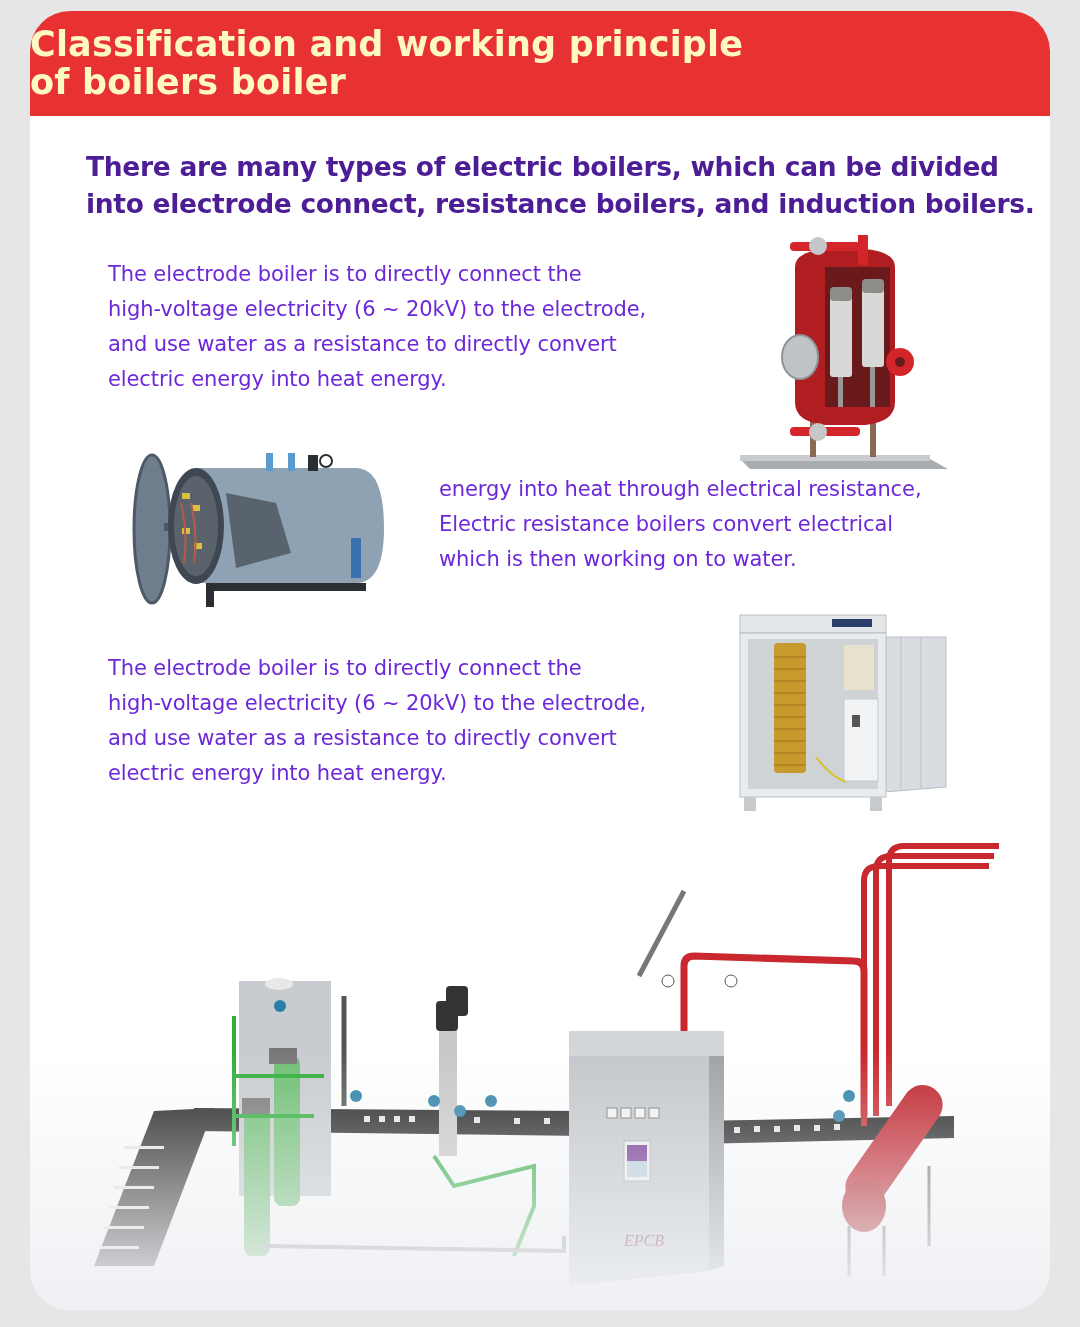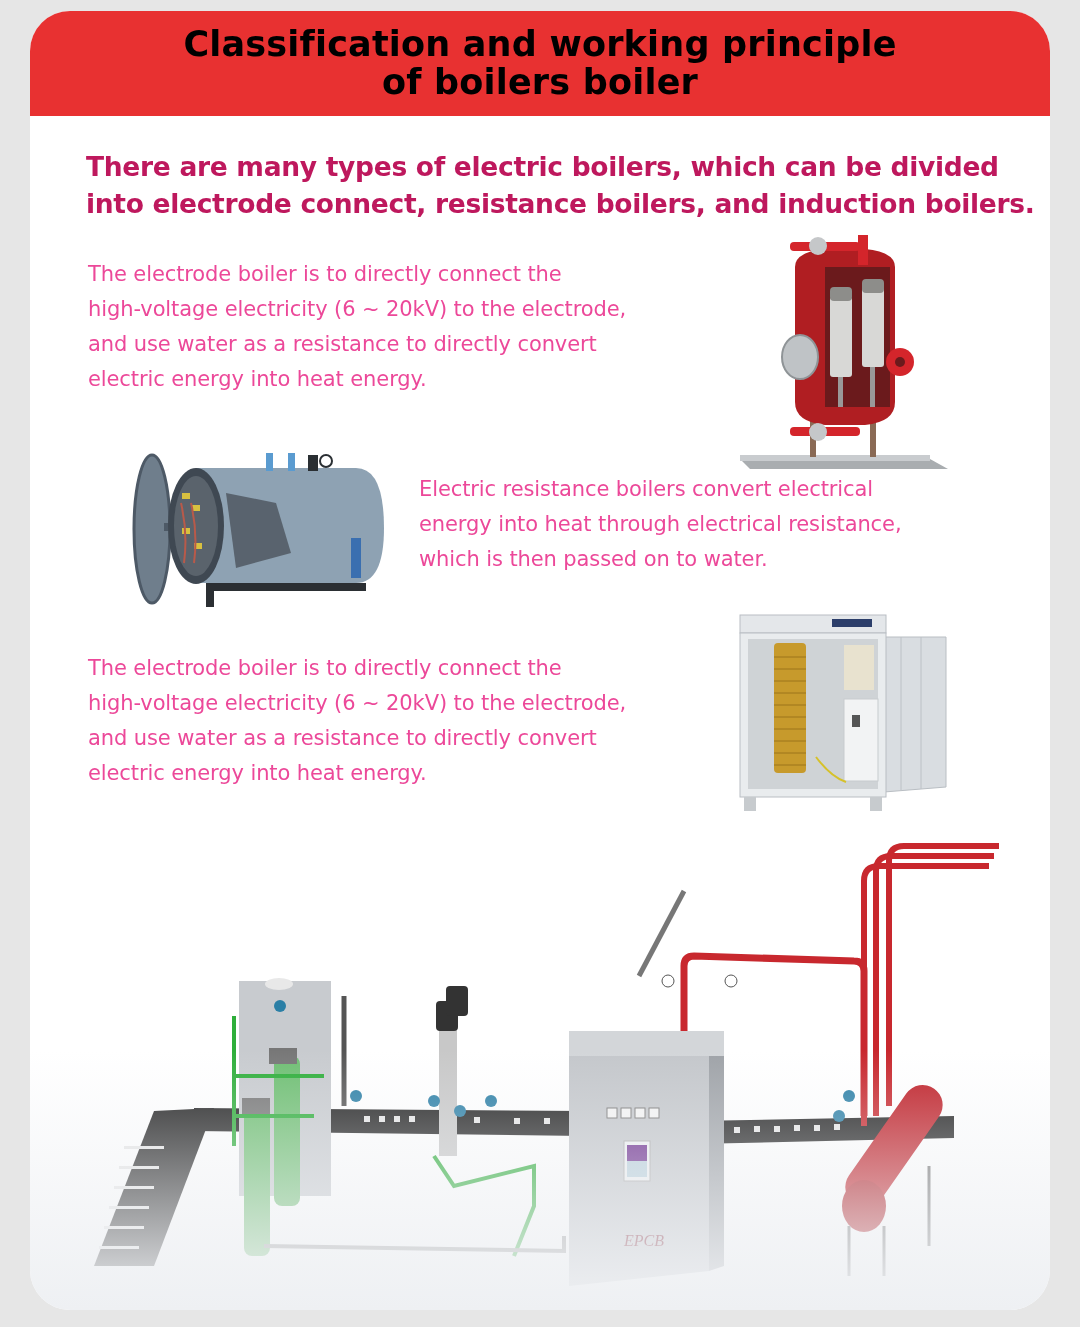--- a/index.html
+++ b/index.html
@@ -12,36 +12,36 @@
     position:absolute; left:30px; top:11px; width:1020px; height:1299px;
     background:#ffffff; border-radius:40px; overflow:hidden;
   }
   .card::after {
     content:""; position:absolute; left:0; right:0; bottom:0; height:260px;
     background:linear-gradient(180deg, rgba(255,255,255,0) 0%, #eef0f3 100%);
     pointer-events:none;
   }
   .header {
     position:absolute; left:0; top:0; width:1020px; height:105px;
-    background:#e83131; color:#000000; text-align:center;
+    background:#e83131; color:#fef9c3; text-align:left;
   }
   .header h1 {
     margin:0; padding-top:14px; font-size:35px; line-height:38px; font-weight:bold;
     letter-spacing:0.2px;
   }
   .header h1 span { display:block; }
   .intro {
     position:absolute; left:56px; top:137px; width:940px;
-    font-size:26.5px; line-height:37px; font-weight:bold; color:#be185d;
+    font-size:26.5px; line-height:37px; font-weight:bold; color:#4c1d95;
     letter-spacing:-0.3px;
   }
   .intro span { display:block; white-space:nowrap; }
   .para {
-    position:absolute; font-size:21px; line-height:35px; color:#ec4899;
-    white-space:nowrap; letter-spacing:-0.1px;
+    position:absolute; font-size:21px; line-height:35px; color:#6d28d9;
+    white-space:nowrap; letter-spacing:-0.1px;margin-left:20px;
   }
   .para span { display:block; }
   #p1 { left:58px; top:246px; }
   #p2 { left:389px; top:461px; }
   #p3 { left:58px; top:640px; }
   .img { position:absolute; }
   #img-electrode { left:700px; top:216px; width:230px; height:246px; }
   #img-resistance { left:96px; top:422px; width:262px; height:182px; }
   #img-induction { left:706px; top:596px; width:216px; height:206px; }
   #img-system { left:64px; top:815px; width:920px; height:460px; }
@@ -107,23 +107,23 @@
     <rect x="140" y="20" width="7" height="18" fill="#5a9bd0"></rect>
     <rect x="162" y="20" width="7" height="18" fill="#5a9bd0"></rect>
     <rect x="182" y="22" width="10" height="16" fill="#2a2f33"></rect>
     <circle cx="200" cy="28" r="6" fill="none" stroke="#2a2f33" stroke-width="2"></circle>
     <rect x="225" y="105" width="10" height="40" fill="#3a6fb0"></rect>
     <rect x="80" y="150" width="160" height="8" fill="#2b2f33"></rect>
     <rect x="80" y="158" width="8" height="16" fill="#2b2f33"></rect>
   </svg>
 
   <div class="para" id="p2">
+    <span>energy into heat through electrical resistance,</span>
     <span>Electric resistance boilers convert electrical</span>
-    <span>energy into heat through electrical resistance,</span>
-    <span>which is then passed on to water.</span>
+    <span>which is then working on to water.</span>
   </div>
 
   <div class="para" id="p3">
     <span>The electrode boiler is to directly connect the</span>
     <span>high-voltage electricity (6 ~ 20kV) to the electrode,</span>
     <span>and use water as a resistance to directly convert</span>
     <span>electric energy into heat energy.</span>
   </div>
 
   <svg class="img" id="img-induction" viewBox="0 0 216 206">

